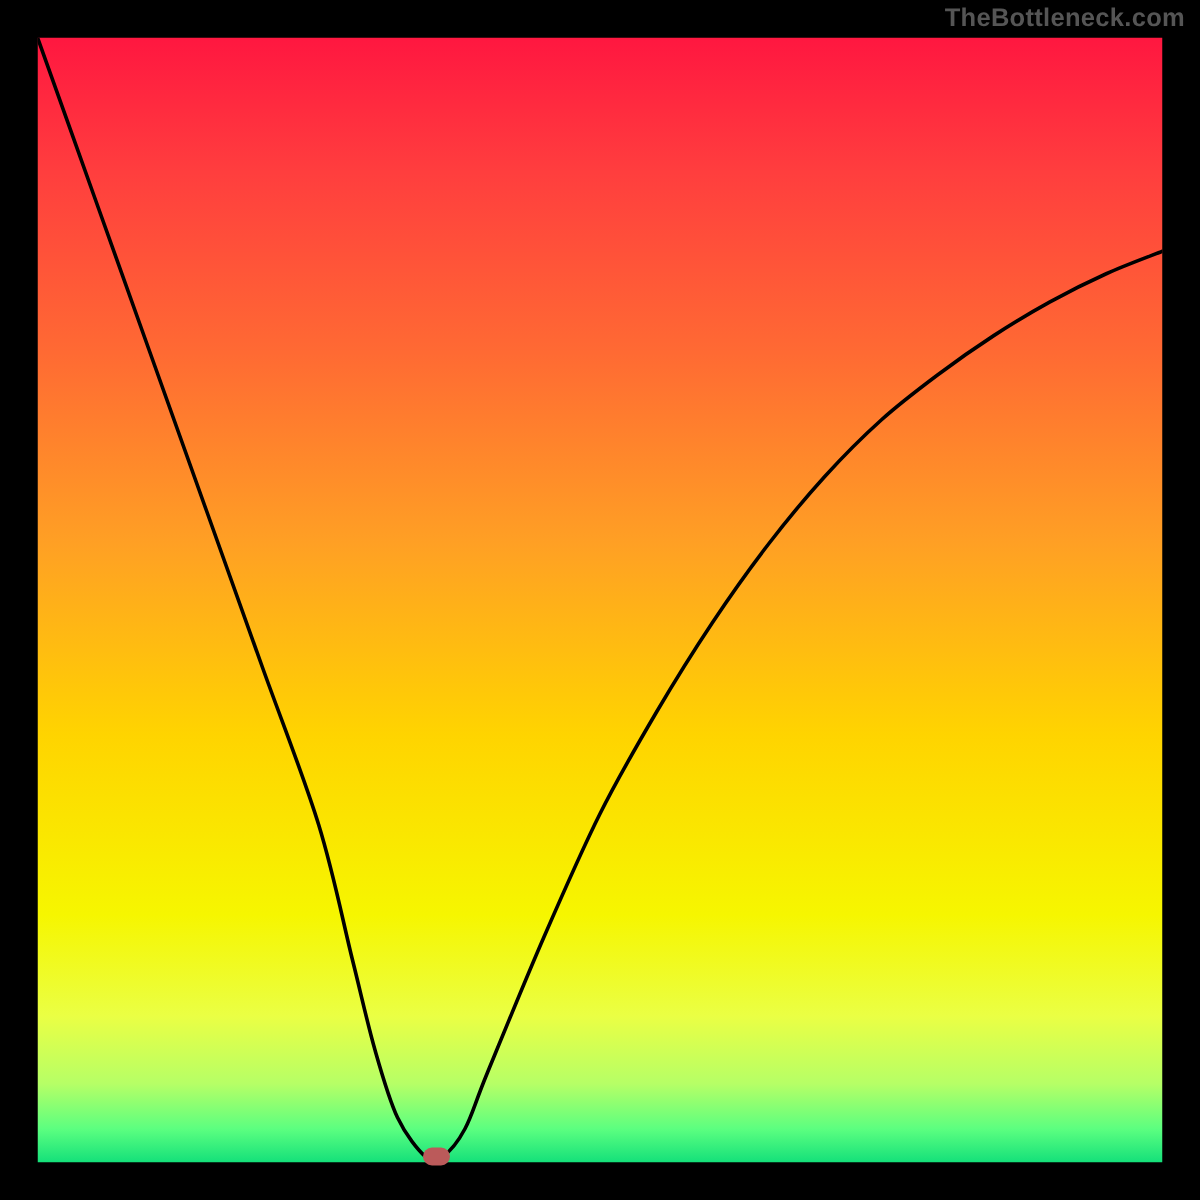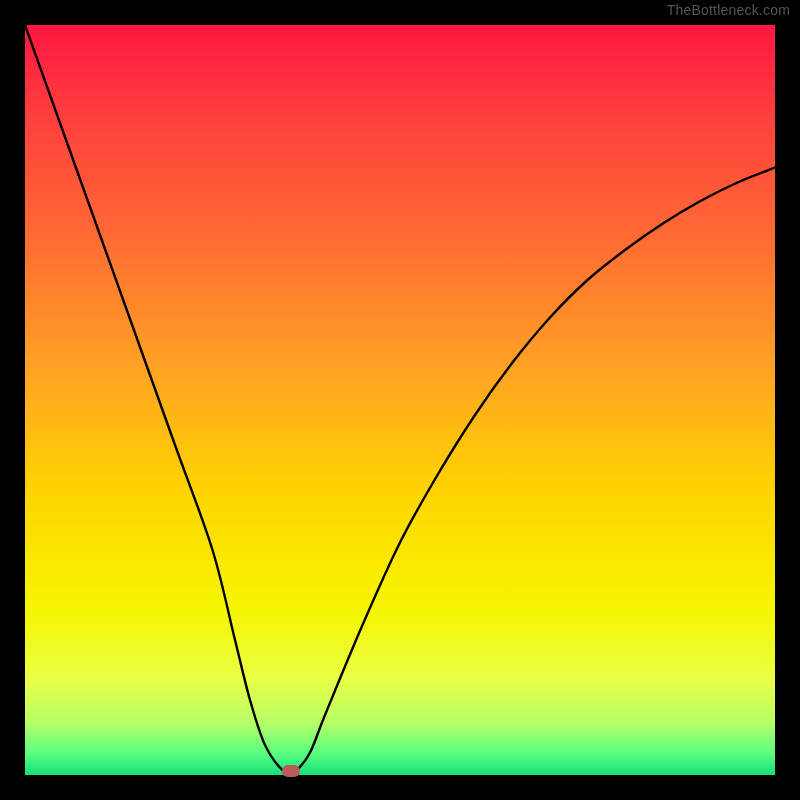--- a/index.html
+++ b/index.html
@@ -14,22 +14,22 @@
   .container {
     position: relative;
     width: 800px;
     height: 800px;
   }
   .watermark {
     position: absolute;
     top: 2px;
     right: 10px;
     color: #555555;
-    font-size: 14px;
-    font-weight: 400;
+    font-size: 17px;
+    font-weight: 700;
     letter-spacing: 0.2px;
     z-index: 10;
     margin-left: 43px;
   }
   .plot {
     position: absolute;
     left: 25px;
     top: 25px;
     width: 750px;
     height: 750px;

